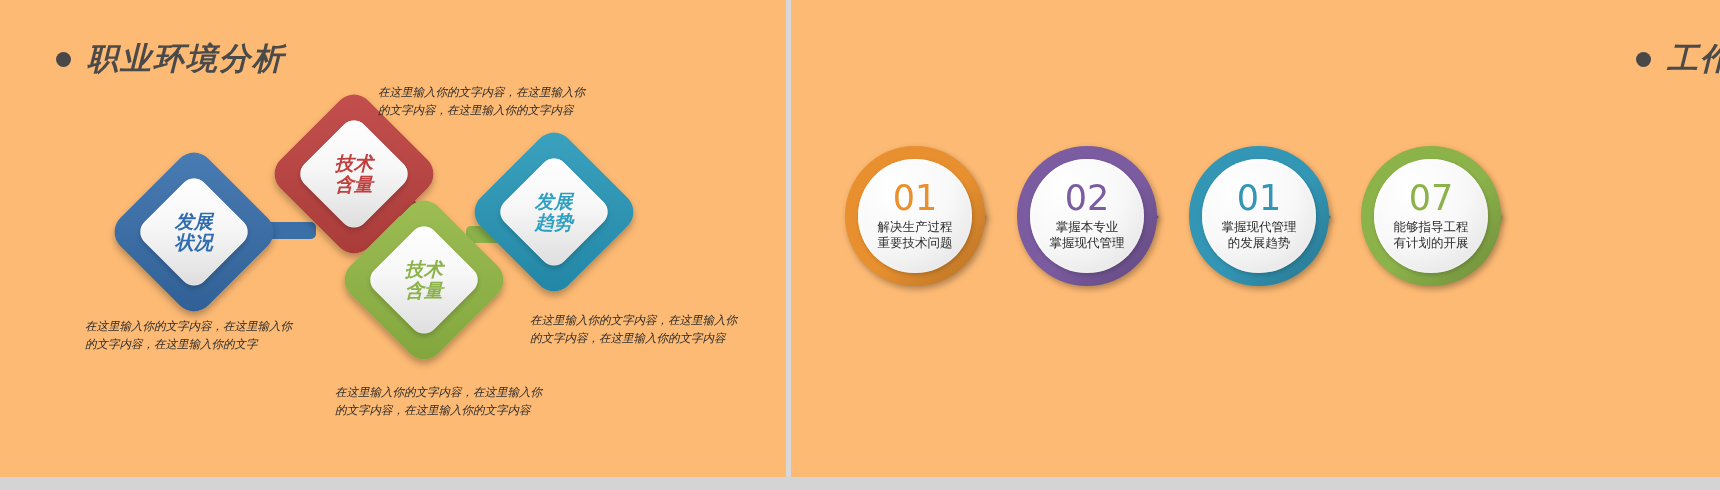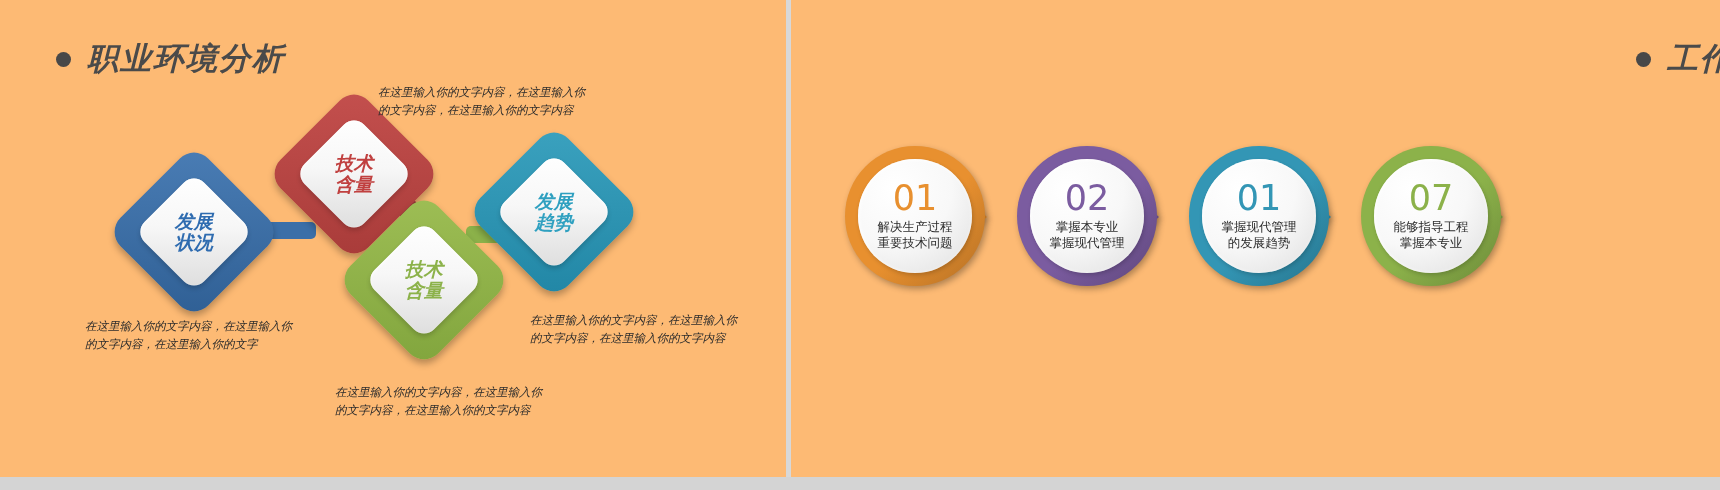--- a/index.html
+++ b/index.html
@@ -217,20 +217,20 @@
 的发展趋势</span>
       </div>
     </div>
 
     <div class="chev">
       <div class="arrow" style="border-left-color: rgb(140, 178, 74);"></div>
       <div class="ring" style="background: linear-gradient(135deg, rgb(140, 178, 74) 0%, rgb(140, 178, 74) 55%, rgba(0, 0, 0, 0.22) 100%), rgb(140, 178, 74);"></div>
       <div class="face">
         <span class="num" style="color: rgb(140, 178, 74);">07</span>
         <span class="desc">能够指导工程
-掌握本专业</span>
+有计划的开展</span>
       </div>
     </div>
 
   </div>
 
   <div class="bottom-strip"></div>
 </div>
 
 </body></html>

